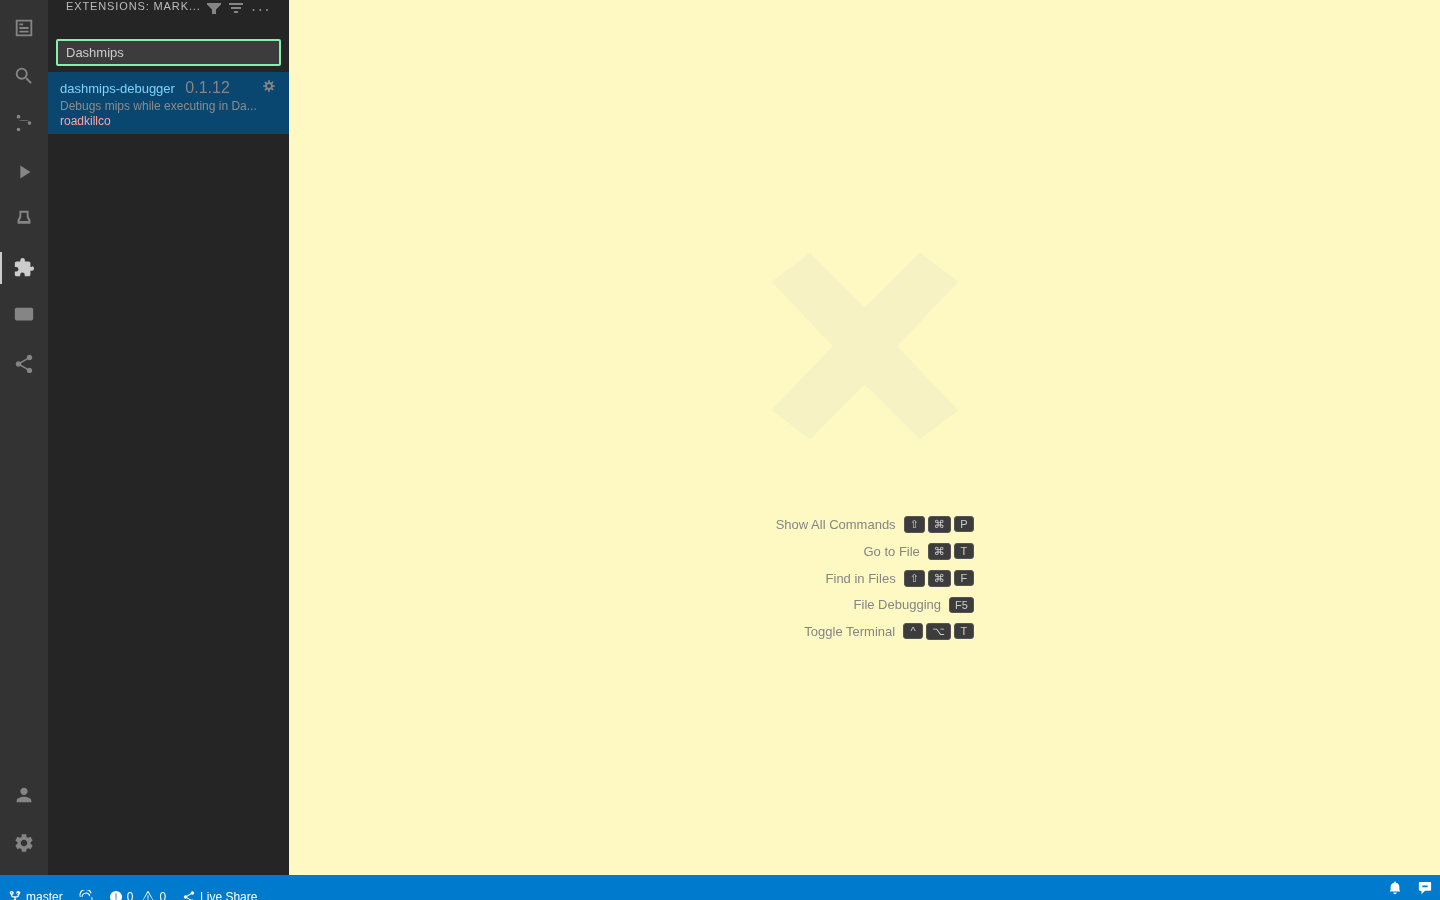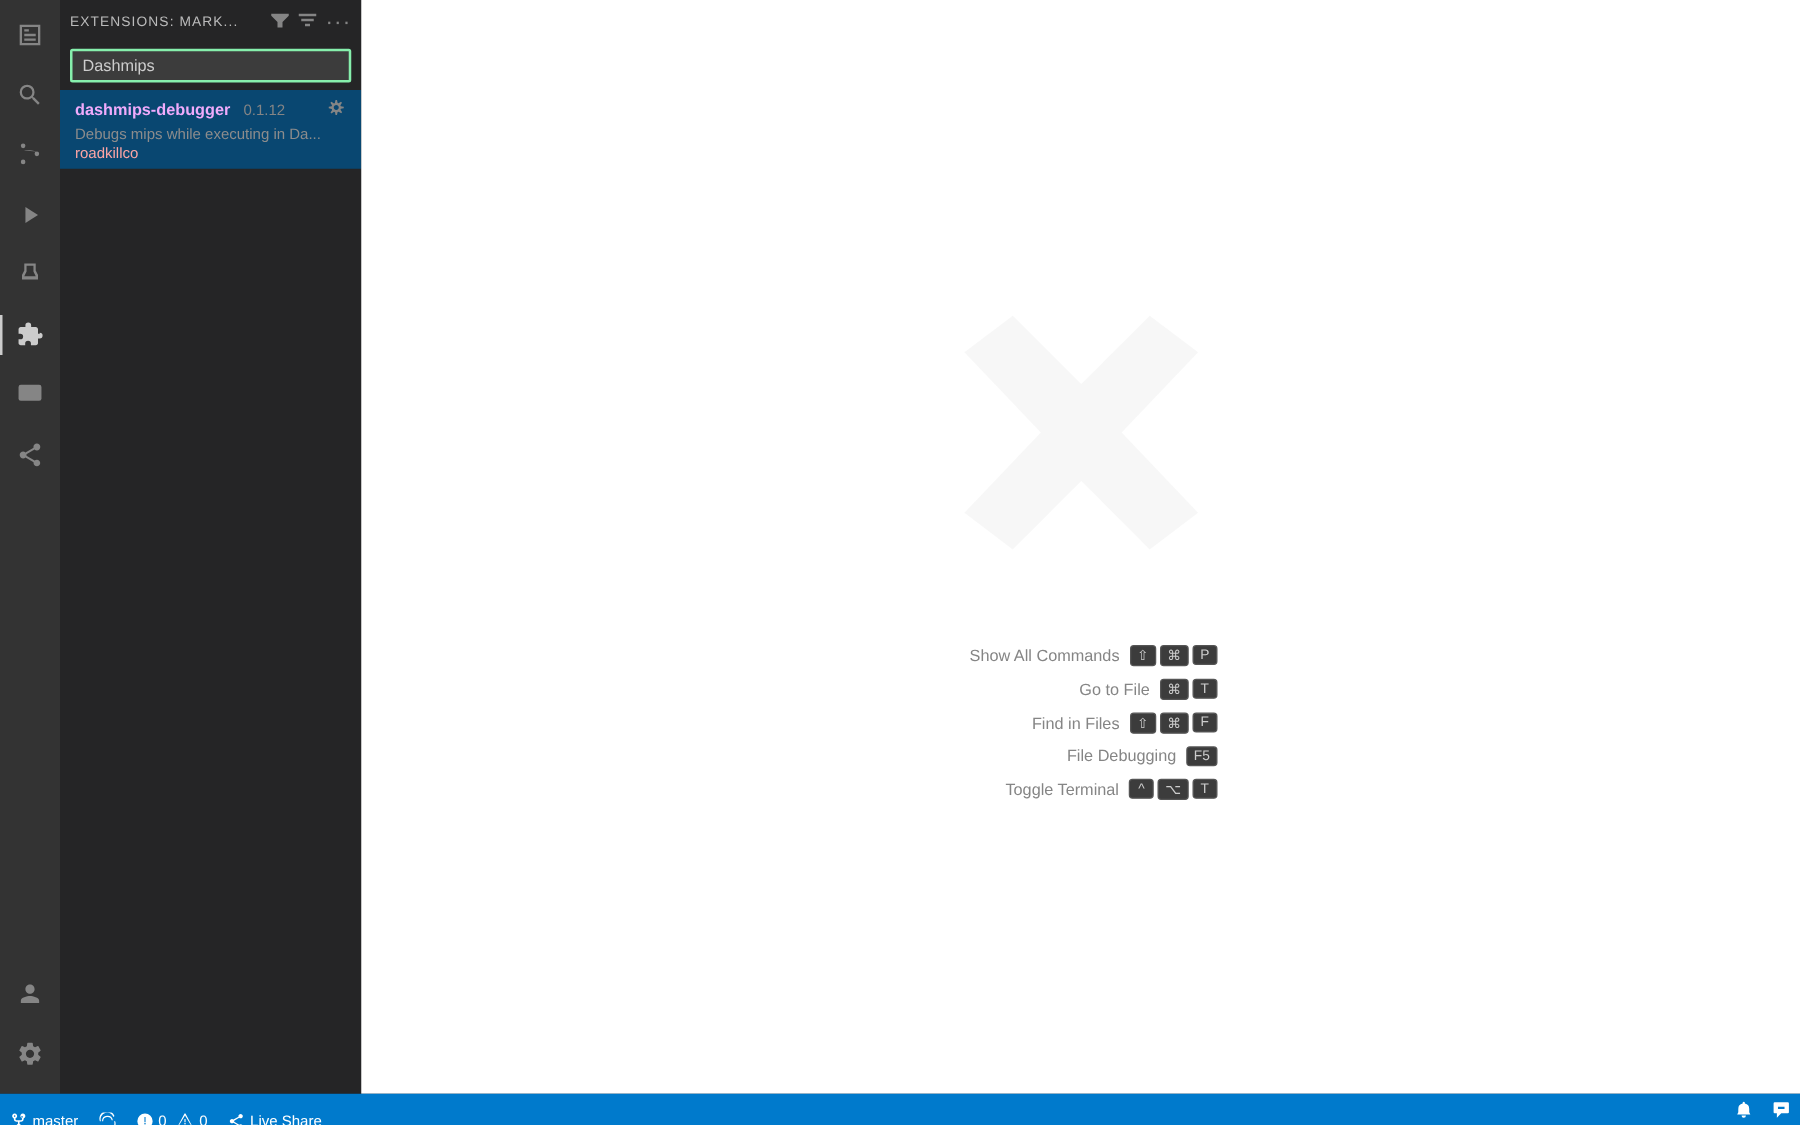--- a/index.html
+++ b/index.html
@@ -64,22 +64,21 @@
       width: 241px;
       background: #252526;
       display: flex;
       flex-direction: column;
     }
 
     
     .sidebar-header {
       height: 35px;
       display: flex;
-      align-items: center;
-      padding: 0 8px;
+      padding: 0 18px;
       font-size: 11px;
       color: #bbbbbb;
       text-transform: uppercase;
       letter-spacing: 0.08em;
       justify-content: space-between;
     }
     .sidebar-header-title {
       font-size: 11px;
       color: #bbbbbb;
       overflow: hidden;
@@ -125,25 +124,25 @@
       position: relative;
     }
     .extension-item.selected { background: #094771; }
     .ext-name-row {
       display: flex;
       align-items: center;
       justify-content: space-between;
     }
     .ext-name {
       font-size: 13px;
-      color: #f0abfc;
-      font-weight: 700;
+      color: #7dd3fc;
+      font-weight: 400;
     }
     .ext-version {
-      font-size: 12px;
+      font-size: 16px;
       color: #858585;
       margin-left: 6px;
       font-weight: normal;
       margin-top: 16px;
     }
     .ext-description {
       font-size: 12px;
       color: #8c8c8c;
       margin-top: 2px;
       overflow: hidden;
@@ -161,21 +160,21 @@
       cursor: pointer;
     }
 
     
     .main-content {
       position: absolute;
       left: 289px;
       top: 0;
       right: 0;
       bottom: 25px;
-      background: #ffffff;
+      background: #fef9c3;
       display: flex;
       align-items: center;
       justify-content: center;
       flex-direction: column;
     }
 
     
     .vscode-logo {
       width: 220px;
       height: 220px;

